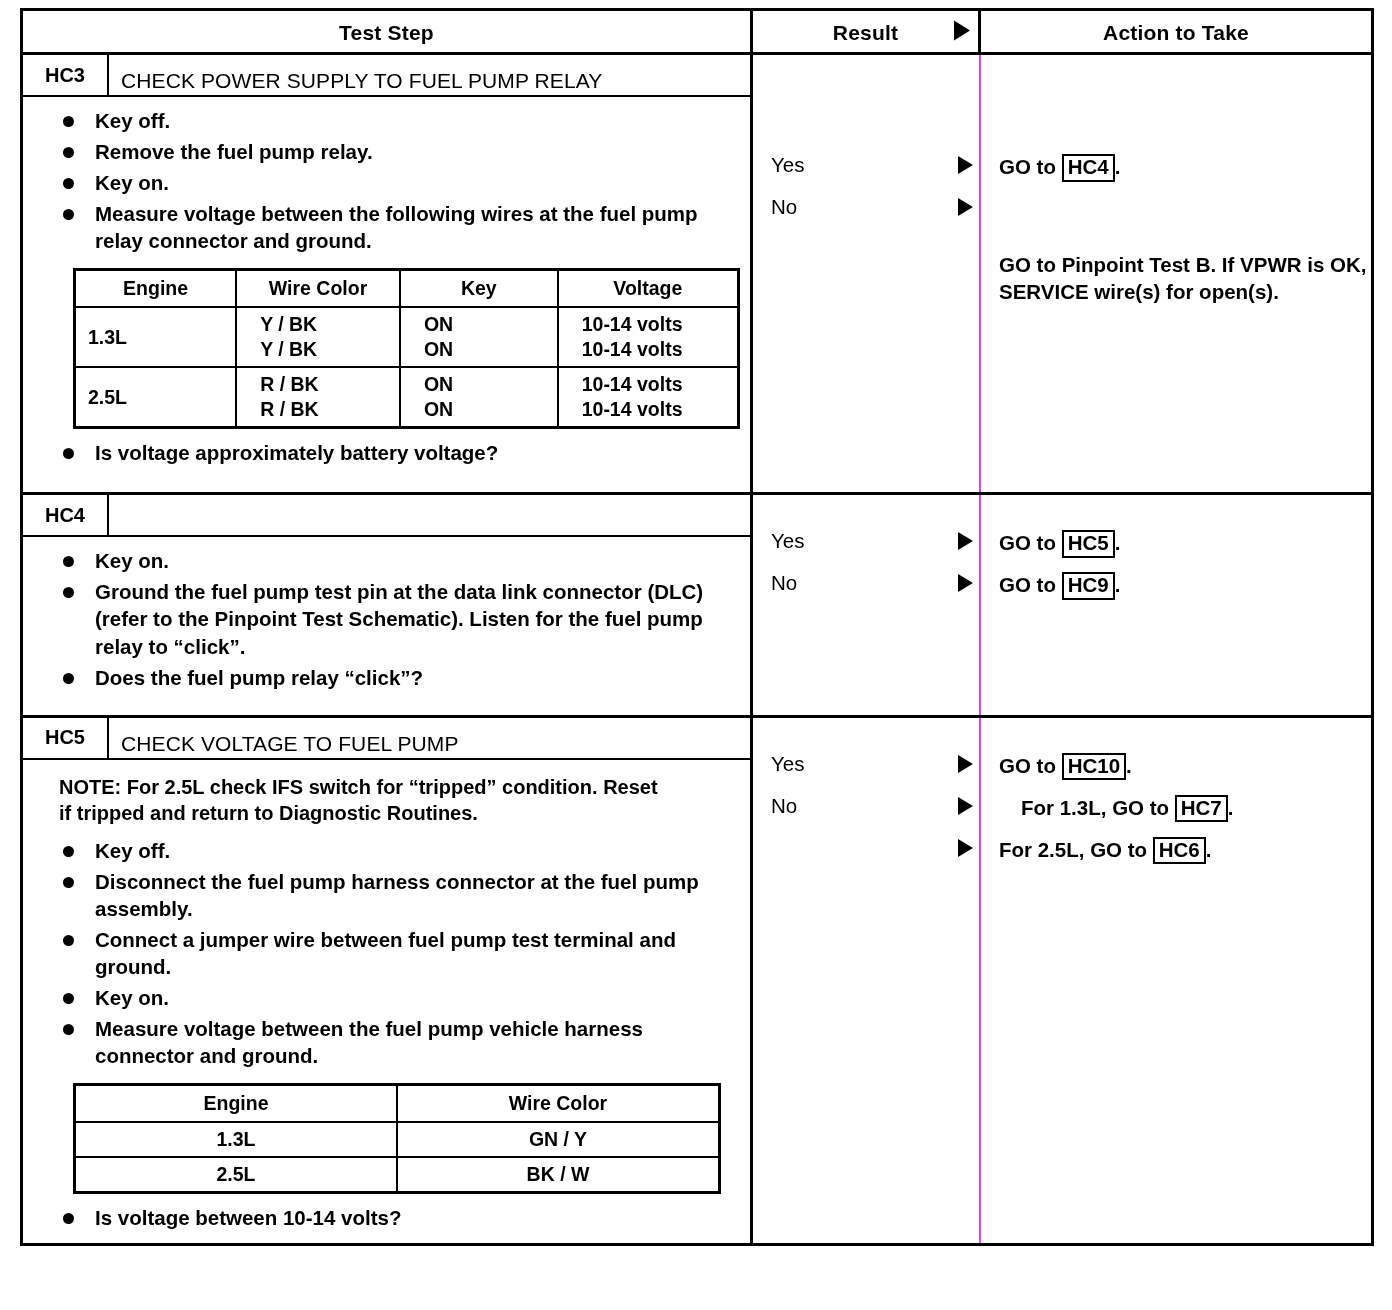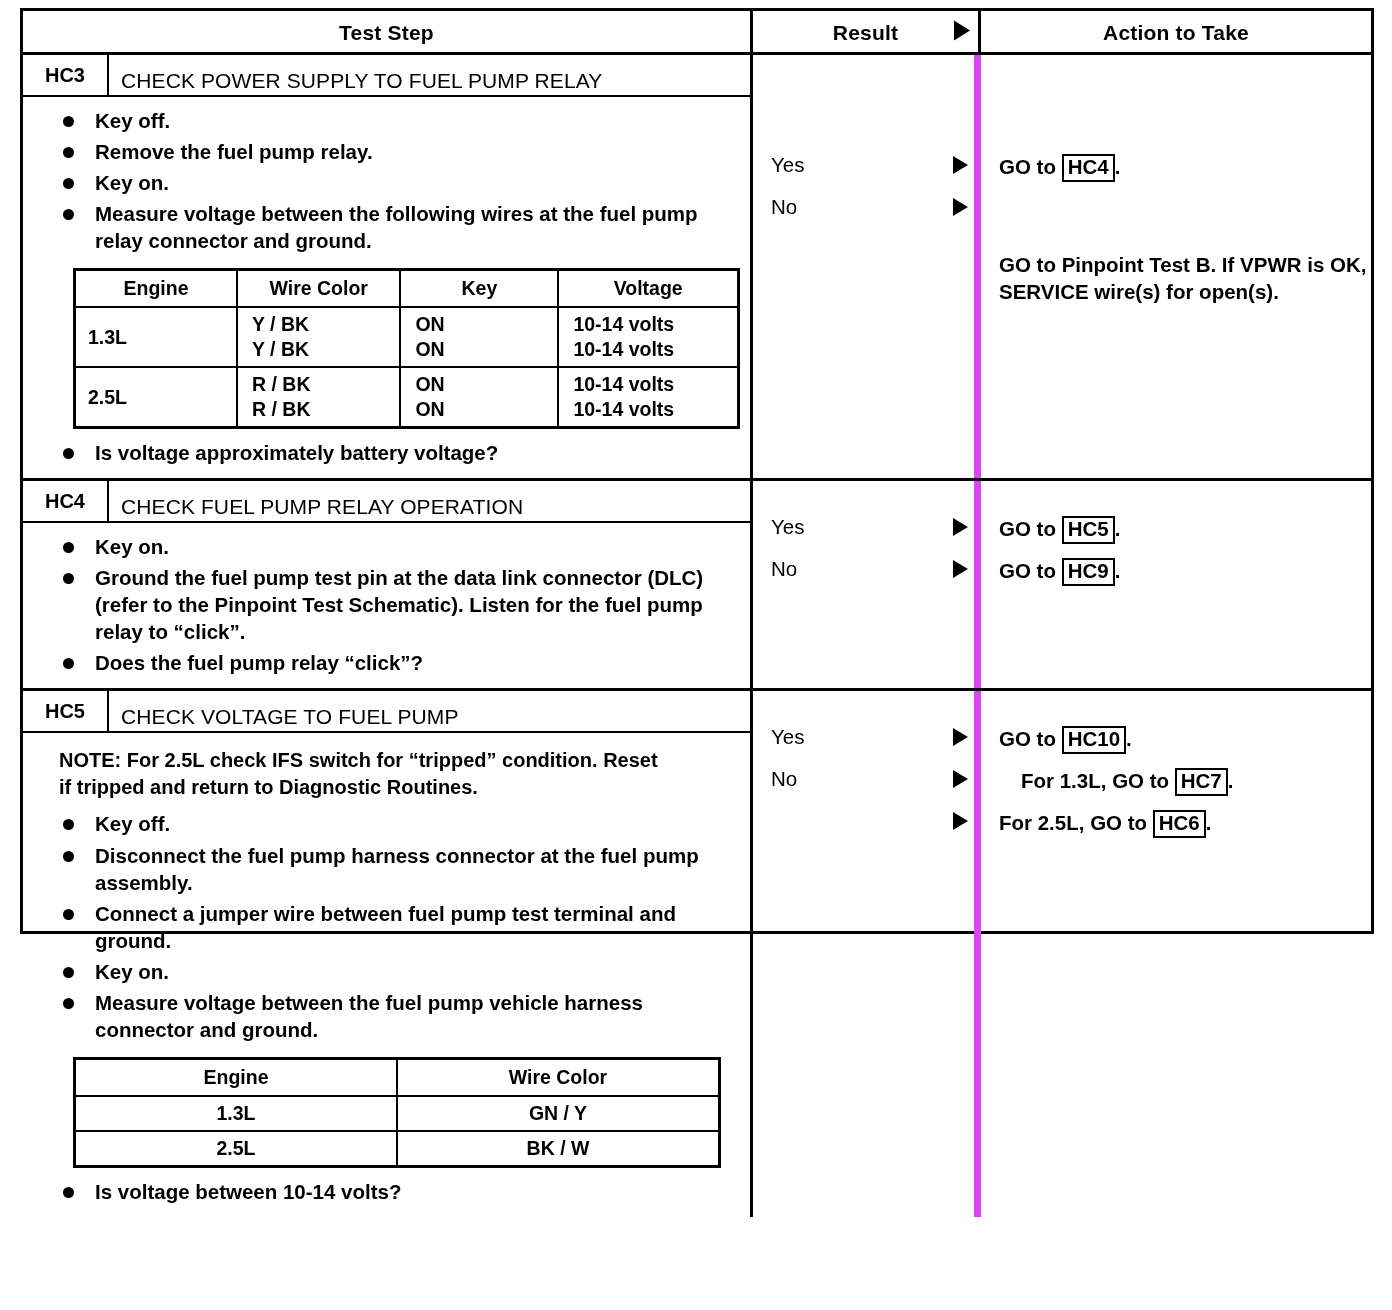--- a/index.html
+++ b/index.html
@@ -21,21 +21,21 @@
     height: 1310px;
     box-sizing: border-box;
   }
 
   
   .tbl {
     position: absolute;
     left: 20px;
     top: 8px;
     width: 1354px;
-    height: 926px;
+    height: 1238px;
     box-sizing: border-box;
     border: 3px solid #000;
     display: flex;
     flex-direction: column;
   }
 
   
   .band {
     display: flex;
     width: 100%;
@@ -90,21 +90,21 @@
   .sec-left {
     width: 730px;
     box-sizing: border-box;
     border-right: 3px solid #000;
     display: flex;
     flex-direction: column;
   }
   .sec-result {
     width: 228px;
     box-sizing: border-box;
-    border-right: 7px solid #d946ef;
+    border-right: 2px solid #d946ef;
     position: relative;
   }
   .sec-action {
     flex: 1 1 auto;
     box-sizing: border-box;
     position: relative;
   }
 
   
   .title-row {
@@ -184,21 +184,21 @@
     padding: 4px 10px;
     line-height: 1.28;
   }
   .inner th { text-align: center; padding: 5px 10px; }
 
   
   .tbl-volt td.e  { width: 150px; text-align: left;   padding-left: 12px; }
   .tbl-volt td.w  { width: 150px; text-align: left;   padding-left: 14px; }
   .tbl-volt td.k  { width: 148px; text-align: left;   padding-left: 14px; }
   .tbl-volt td.v  { width: 162px; text-align: left;   padding-left: 14px; }
-  .tbl-volt td.pair div { white-space: nowrap; }
+  .tbl-volt td.pair div { white-space: nowrap; margin-left: 9px; }
 
   
   .tbl-wire td, .tbl-wire th { text-align: center; }
   .tbl-wire .cw1 { width: 300px; }
   .tbl-wire .cw2 { width: 300px; }
 
   
   .ra {
     position: absolute;
     left: 0; right: 0;
@@ -323,21 +323,20 @@
         <div class="act-line" style="position:absolute; top:152px; max-width:400px;margin-top:44px;">
           <span>GO to Pinpoint Test B. If VPWR is OK, SERVICE wire(s) for open(s).</span>
         </div>
       </div>
     </div>
 
     <div class="section" style="height:227px;">
       <div class="sec-left">
         <div class="title-row">
           <div class="step-id">HC4</div>
-          <div class="step-title">CHECK FUEL PUMP RELAY OPERATION</div>
         </div>
         <div class="step-body">
           <ul class="blist">
             <li><span class="bul"></span><span>Key on.</span></li>
             <li><span class="bul"></span><span>Ground the fuel pump test pin at the data link connector (DLC) (refer to the Pinpoint Test Schematic). Listen for the fuel pump relay to “click”.</span></li>
             <li><span class="bul"></span><span>Does the fuel pump relay “click”?</span></li>
           </ul>
         </div>
       </div>
 

